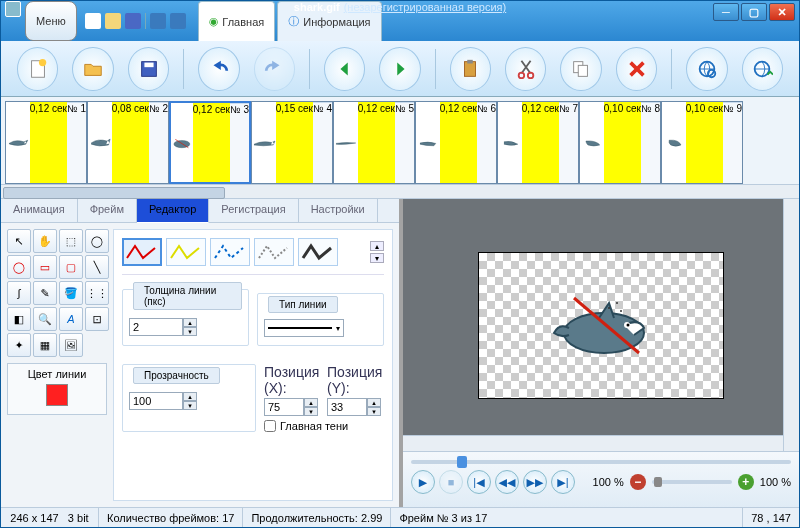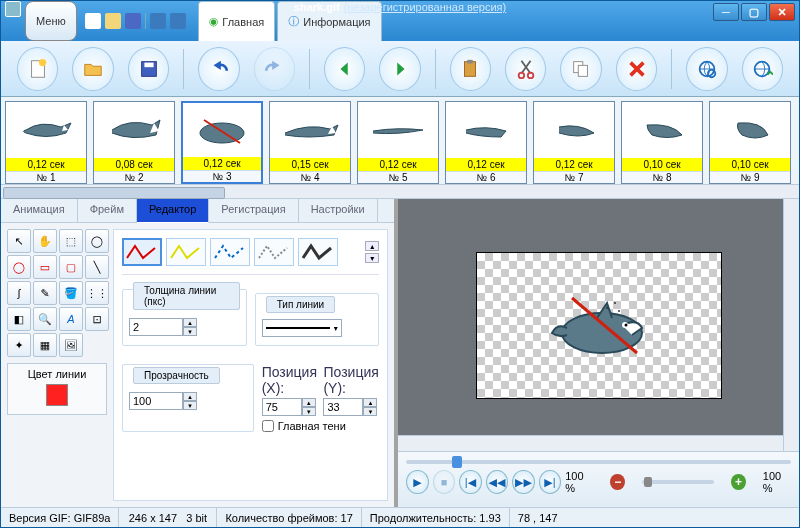--- a/index.html
+++ b/index.html
@@ -16,21 +16,21 @@
 .title-center{position:absolute;left:50%;transform:translateX(-50%);display:flex;gap:4px;align-items:center;font-size:12px}
 .title-center a{color:#cfe8ff;text-decoration:underline}
 .win-controls{position:absolute;right:4px;top:2px;display:flex;gap:2px}
 .wc{width:26px;height:18px;border:1px solid #2a5a8a;border-radius:2px;display:flex;align-items:center;justify-content:center;background:linear-gradient(#5fb8f0,#3a8ed0);color:#fff;font-weight:bold;cursor:pointer}
 .wc.cls{background:linear-gradient(#f07050,#d03018)}
 .ribbon{height:56px;background:linear-gradient(#e8f4ff,#c8e4f8);border-bottom:1px solid #8ab;display:flex;align-items:center;gap:14px;padding:0 16px}
 .rbtn{width:44px;height:44px;border-radius:50%;background:radial-gradient(#fff,#d4ecfc);border:1px solid #a0c8e8;display:flex;align-items:center;justify-content:center;cursor:pointer;position:relative}
 .rbtn.dis{opacity:.4}
 .rbtn svg{width:22px;height:22px}
 .frames{height:88px;background:#edf4fa;border-bottom:1px solid #bcd;display:flex;overflow:hidden;padding:4px 4px 0}
-.frame{width:82px;margin-right:6px;border:1px solid #6a8aaa;background:#fff;display:flex;flex-direction:column;cursor:pointer;flex-shrink:0}
+.frame{width:82px;margin-right:0;border:1px solid #6a8aaa;background:#fff;display:flex;flex-direction:row;cursor:pointer;flex-shrink:0}
 .frame.sel{border:2px solid #3a7fd8}
 .fimg{flex:1;display:flex;align-items:center;justify-content:center;background:#fff;overflow:hidden}
 .fsh{width:60px;height:30px}
 .ftime{background:#ffff00;text-align:center;font-size:10px;padding:1px 0}
 .fnum{background:#f4f8fc;text-align:center;font-size:10px;border-top:1px solid #cde}
 .scroll-h{height:14px;background:#e8eef4;border-bottom:1px solid #bcd;position:relative}
 .scroll-h::before{content:"";position:absolute;left:2px;top:2px;width:220px;height:10px;background:#c4d4e4;border:1px solid #9ab;border-radius:2px}
 .main{flex:1;display:flex;overflow:hidden}
 .left{width:402px;display:flex;flex-direction:column;border-right:4px solid #a3a3a3}
 .ltabs{height:24px;background:#e8f0f8;display:flex;border-bottom:1px solid #bcd}
@@ -65,21 +65,21 @@
 .canvas-area{flex:1;display:flex;align-items:center;justify-content:center;position:relative}
 .canvas{width:246px;height:147px;background:#fff;background-image:linear-gradient(45deg,#ccc 25%,transparent 25%,transparent 75%,#ccc 75%),linear-gradient(45deg,#ccc 25%,transparent 25%,transparent 75%,#ccc 75%);background-size:16px 16px;background-position:0 0,8px 8px;border:1px solid #000;position:relative}
 .shark-main{position:absolute;left:70px;top:30px;width:110px;height:80px}
 .player{height:56px;background:linear-gradient(#f4f8fc,#e0ecf6);border-top:1px solid #bcd;display:flex;flex-direction:column}
 .slider{height:18px;padding:4px 8px;position:relative}
 .slider-track{height:4px;background:#c4d4e4;border-radius:2px;margin-top:4px;position:relative}
 .slider-thumb{position:absolute;left:12%;top:-4px;width:10px;height:12px;background:#4a90e0;border-radius:2px}
 .controls{display:flex;align-items:center;gap:4px;padding:0 8px}
 .pbtn{width:24px;height:24px;border-radius:50%;background:radial-gradient(#fff,#d0e8f8);border:1px solid #8bc;display:flex;align-items:center;justify-content:center;color:#1060b0;cursor:pointer;font-size:11px}
 .pbtn.dis{opacity:.4}
-.zoom{margin-left:auto;display:flex;align-items:center;gap:17px}
+.zoom{margin-left:auto;display:flex;align-items:center;gap:6px}
 .zoom-track{width:80px;height:4px;background:#c4d4e4;border-radius:2px;position:relative}
 .zoom-thumb{position:absolute;left:2px;top:-3px;width:8px;height:10px;background:#888;border-radius:2px}
 .zbtn{width:16px;height:16px;border-radius:50%;background:#4aa030;color:#fff;display:flex;align-items:center;justify-content:center;font-weight:bold;cursor:pointer;font-size:12px}
 .status{height:20px;background:#e8f0f8;border-top:1px solid #bcd;display:flex;align-items:center;font-size:10px}
 .scell{padding:0 8px;border-right:1px solid #bcd;height:100%;display:flex;align-items:center}
 .vsb{position:absolute;right:0;top:0;bottom:56px;width:16px;background:#e8eef4;border-left:1px solid #bcd}
 .hsb{position:absolute;left:0;right:16px;bottom:56px;height:16px;background:#e8eef4;border-top:1px solid #bcd}
 </style>
 </head>
 <body>
@@ -463,18 +463,18 @@
             </div>
           <div class="zbtn">+</div>
           <span>100 %</span>
         </div>
       </div>
     </div>
   </div>
 </div>
 
 <div class="status">
-  <div class="scell"><span>Версия GIF:</span>&nbsp;<span>GIF89a</span></div>
   <div class="scell" style="width:98px;justify-content:center"><span>246 x 147</span>&nbsp;&nbsp;&nbsp;<span>3 bit</span></div>
   <div class="scell"><span>Количество фреймов:</span>&nbsp;<span>17</span></div>
-  <div class="scell"><span>Продолжительность:</span>&nbsp;<span>1.93</span></div>
+  <div class="scell"><span>Продолжительность:</span>&nbsp;<span>2.99</span></div>
+  <div class="scell" style="flex:1">Фрейм № 3 из 17</div>
   <div class="scell" style="border:none">78 , 147</div>
 </div>
 
 </body></html>

